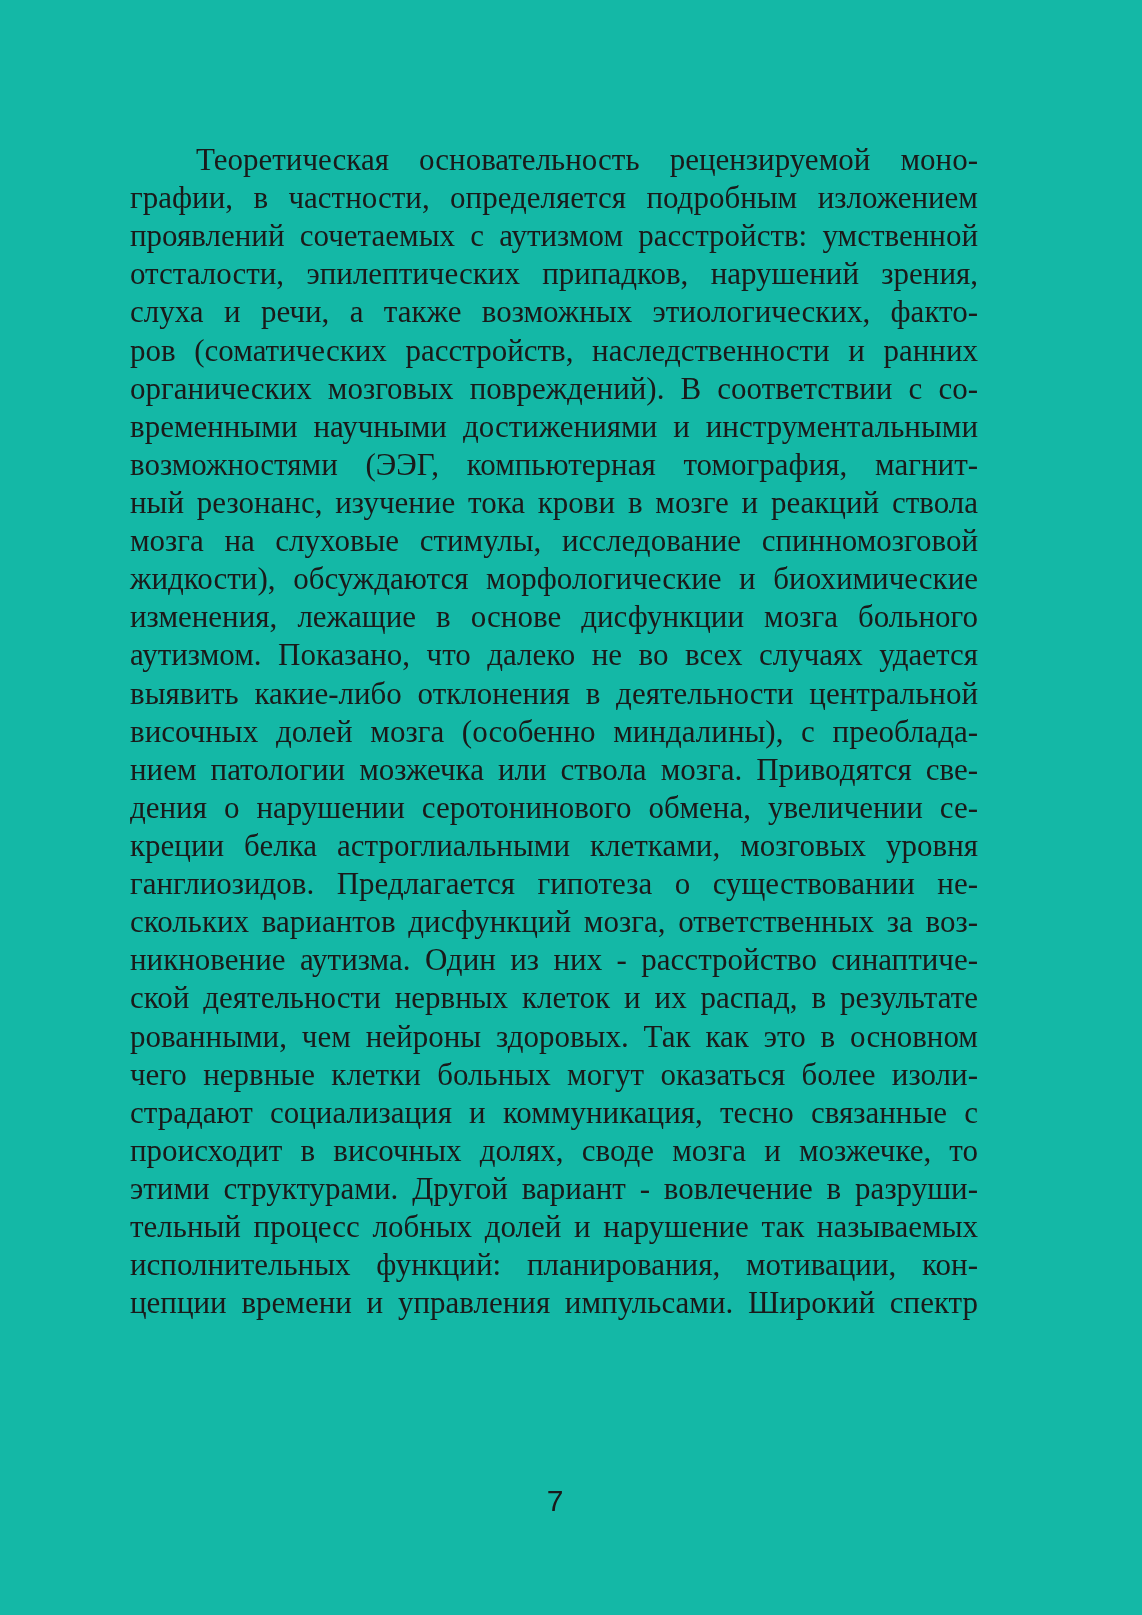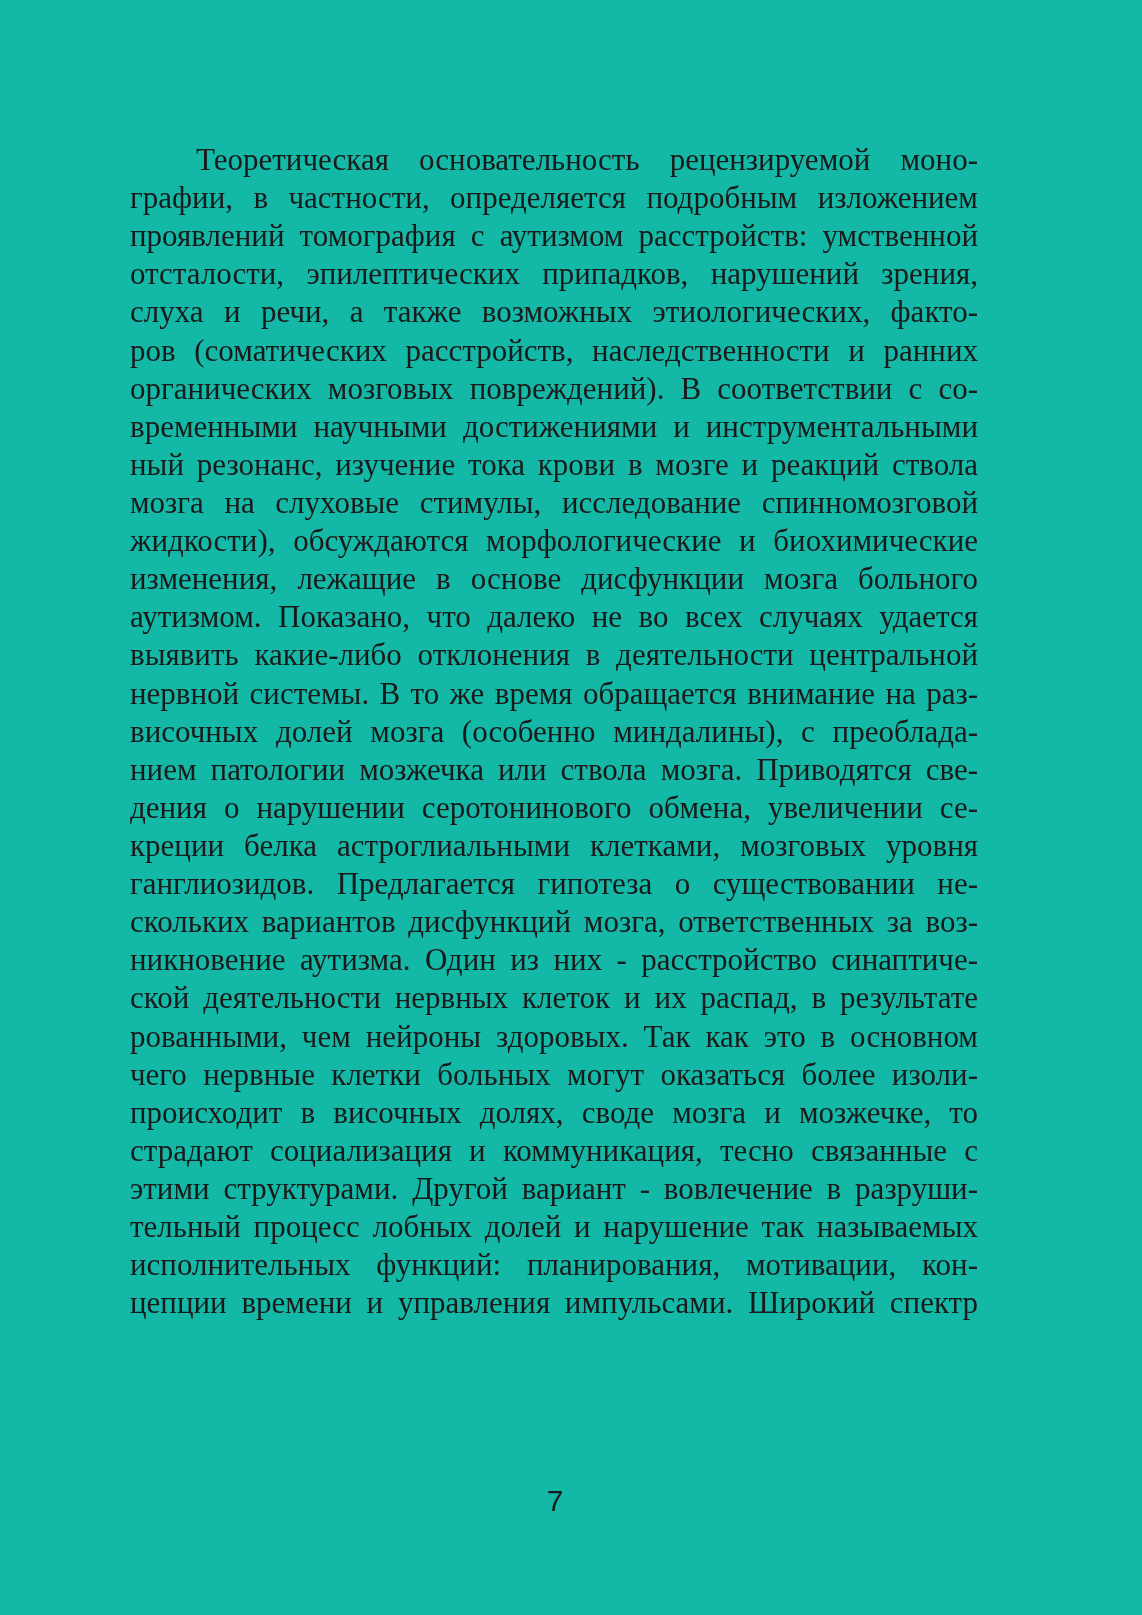--- a/index.html
+++ b/index.html
@@ -35,45 +35,45 @@
     color: #1a1a1a;
   }
 </style>
 </head>
 <body>
 
 <div class="page">
   <div class="text-block">
     <div class="line indent">Теоретическая основательность рецензируемой моно-</div>
     <div class="line">графии, в частности, определяется подробным изложением</div>
-    <div class="line">проявлений томография с аутизмом расстройств: умственной</div>
+    <div class="line">проявлений сочетаемых с аутизмом расстройств: умственной</div>
     <div class="line">отсталости, эпилептических припадков, нарушений зрения,</div>
     <div class="line">слуха и речи, а также возможных этиологических, факто-</div>
     <div class="line">ров (соматических расстройств, наследственности и ранних</div>
     <div class="line">органических мозговых повреждений). В соответствии с со-</div>
     <div class="line">временными научными достижениями и инструментальными</div>
+    <div class="line">возможностями (ЭЭГ, компьютерная томография, магнит-</div>
     <div class="line">ный резонанс, изучение тока крови в мозге и реакций ствола</div>
     <div class="line">мозга на слуховые стимулы, исследование спинномозговой</div>
     <div class="line">жидкости), обсуждаются морфологические и биохимические</div>
     <div class="line">изменения, лежащие в основе дисфункции мозга больного</div>
     <div class="line">аутизмом. Показано, что далеко не во всех случаях удается</div>
     <div class="line">выявить какие-либо отклонения в деятельности центральной</div>
-    <div class="line">нервной системы. В то же время обращается внимание на раз-</div>
     <div class="line">височных долей мозга (особенно миндалины), с преоблада-</div>
     <div class="line">нием патологии мозжечка или ствола мозга. Приводятся све-</div>
     <div class="line">дения о нарушении серотонинового обмена, увеличении се-</div>
     <div class="line">креции белка астроглиальными клетками, мозговых уровня</div>
     <div class="line">ганглиозидов. Предлагается гипотеза о существовании не-</div>
     <div class="line">скольких вариантов дисфункций мозга, ответственных за воз-</div>
     <div class="line">никновение аутизма. Один из них - расстройство синаптиче-</div>
     <div class="line">ской деятельности нервных клеток и их распад, в результате</div>
     <div class="line">рованными, чем нейроны здоровых. Так как это в основном</div>
     <div class="line">чего нервные клетки больных могут оказаться более изоли-</div>
+    <div class="line">страдают социализация и коммуникация, тесно связанные с</div>
     <div class="line">происходит в височных долях, своде мозга и мозжечке, то</div>
-    <div class="line">страдают социализация и коммуникация, тесно связанные с</div>
     <div class="line">этими структурами. Другой вариант - вовлечение в разруши-</div>
     <div class="line">тельный процесс лобных долей и нарушение так называемых</div>
     <div class="line">исполнительных функций: планирования, мотивации, кон-</div>
     <div class="line last">цепции времени и управления импульсами. Широкий спектр</div>
   </div>
 
   <div class="page-number">7</div>
 </div>
 
 </body></html>

